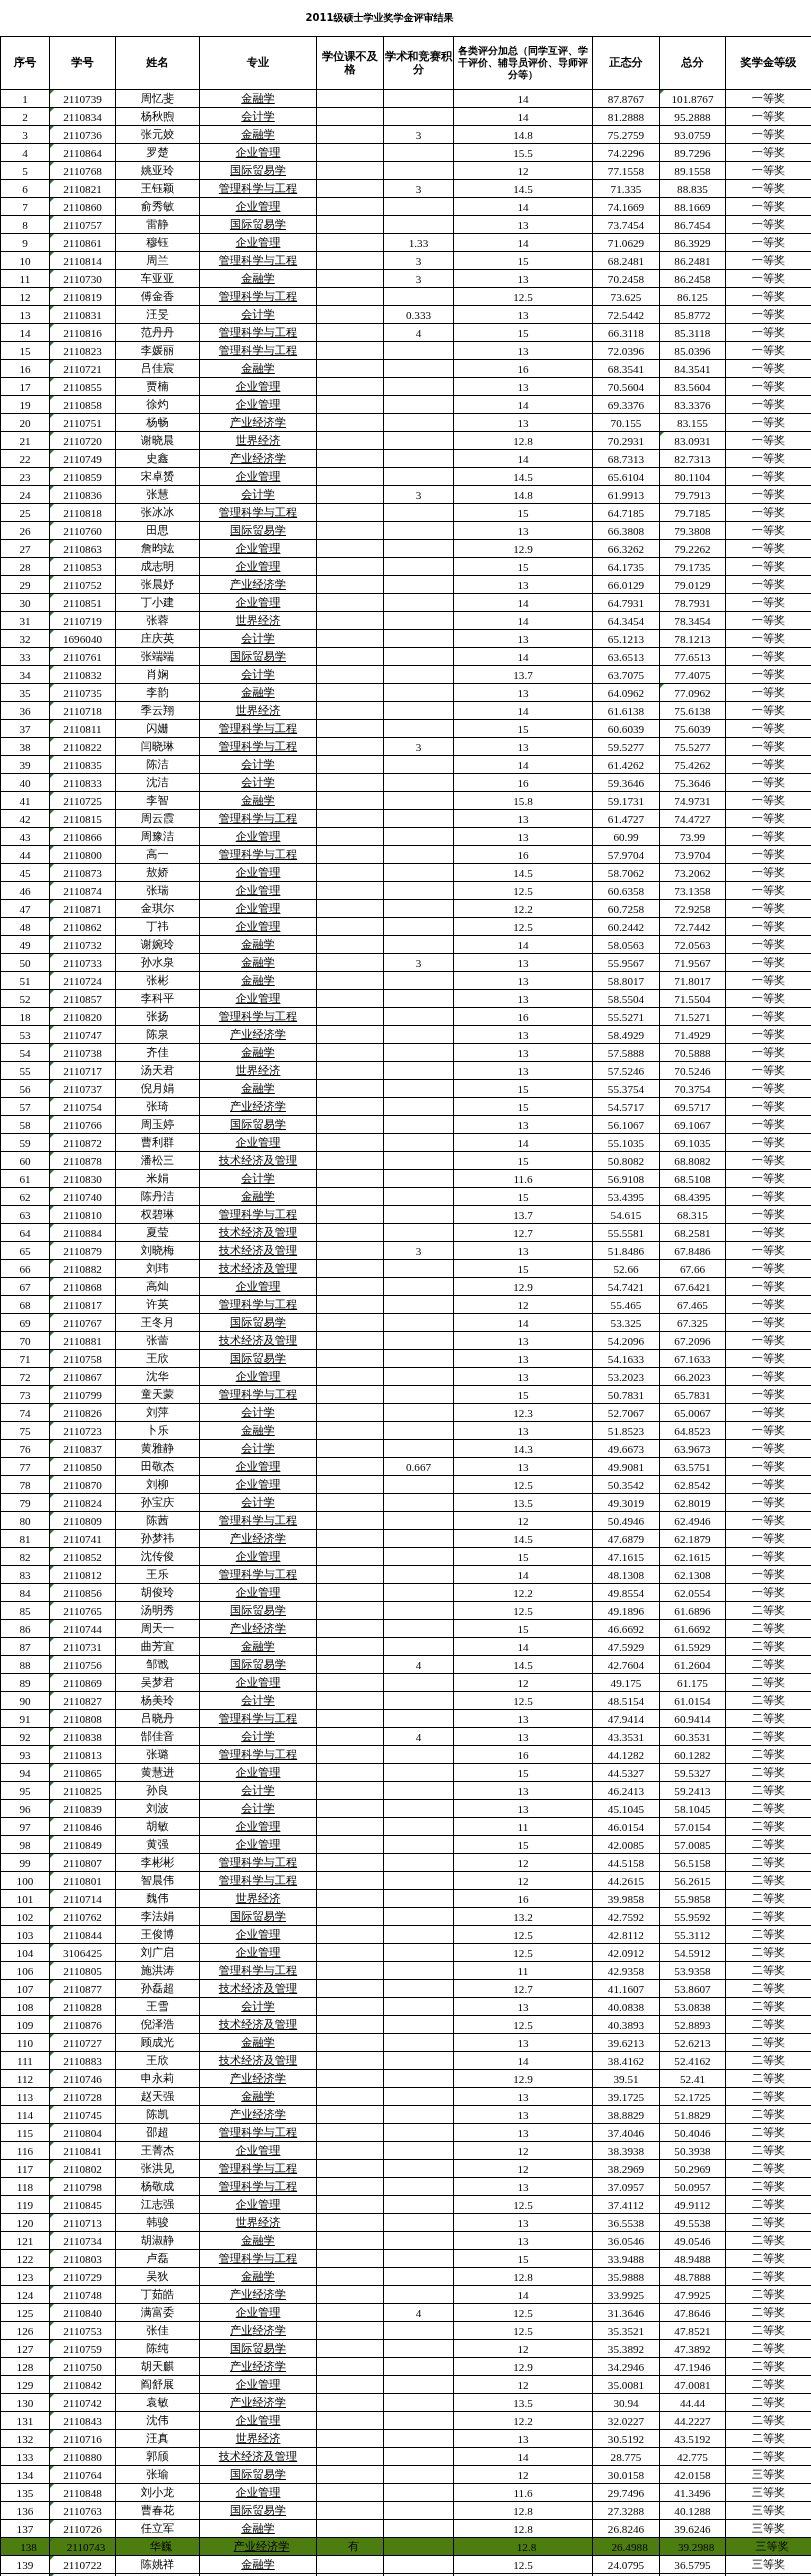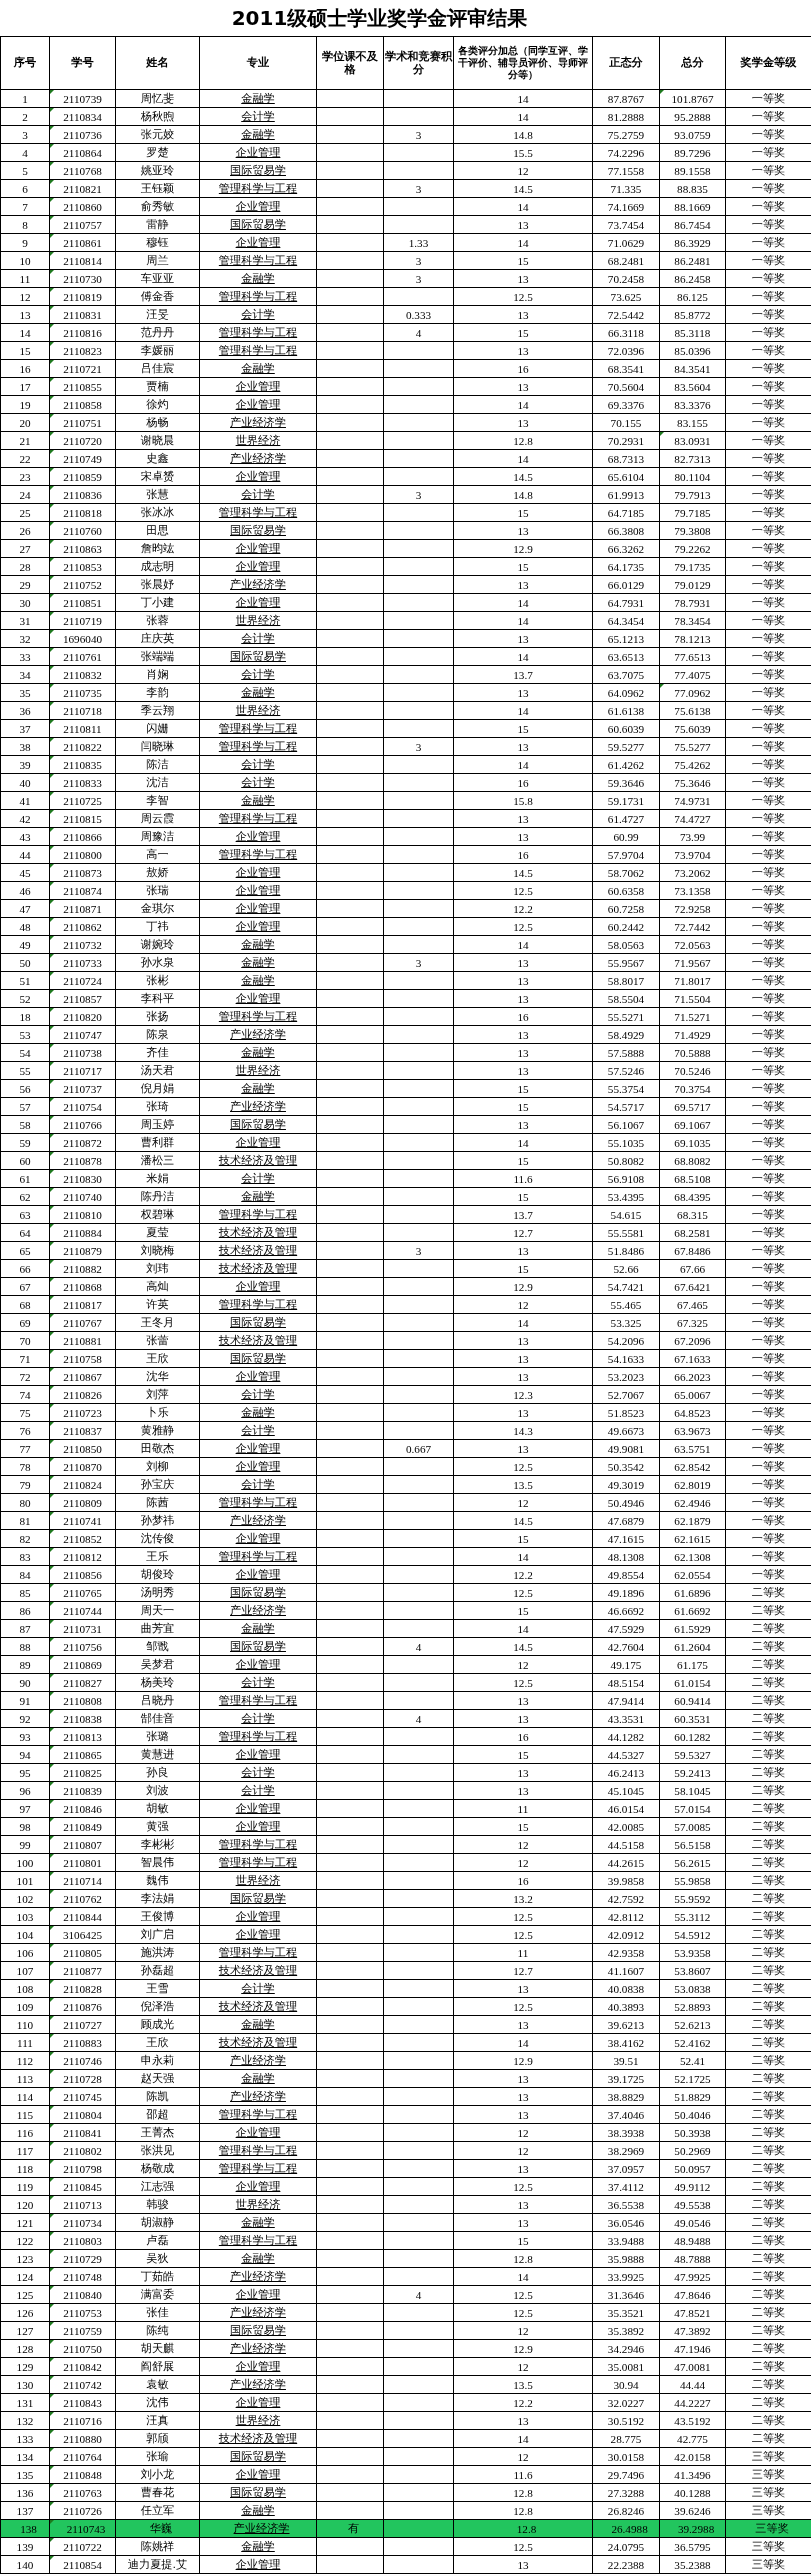--- a/index.html
+++ b/index.html
@@ -1,32 +1,32 @@
 <!DOCTYPE html>
 <html style="font-size:15px"><head>
 <meta charset="utf-8">
 <style>
   html,body{margin:0;padding:0;background:#ffffff;}
   body{width:811px;font-family:"Liberation Serif","DejaVu Serif",serif;color:#000;}
   .sheet{width:811px;}
-  .title{width:759px;height:36px;line-height:36px;text-align:center;font-size:20px;font-weight:bold;font-family:"DejaVu Sans","Liberation Sans",sans-serif;}
+  .title{width:759px;height:36px;line-height:36px;text-align:center;font-size:10px;font-weight:bold;font-family:"DejaVu Sans","Liberation Sans",sans-serif;}
   table{border-collapse:collapse;table-layout:fixed;width:811px;}
   col.c0{width:49px}col.c1{width:66px}col.c2{width:84px}col.c3{width:117px}
   col.c4{width:67px}col.c5{width:70px}col.c6{width:139px}col.c7{width:67px}
   col.c8{width:66px}col.c9{width:86px}
   th,td{border:0.9px solid #000;text-align:center;vertical-align:middle;overflow:hidden;white-space:nowrap;padding:0 0.9px;}
   thead tr{height:53px;}
   th{font-size:11.2px;font-weight:bold;line-height:1.18;white-space:normal;font-family:"DejaVu Sans","Liberation Sans",sans-serif;}
   th.big{font-size:10px;}
   tbody tr{height:18px;}
   td{font-size:11.2px;}
   td.c-name,td.c-major,td.c-award,td.c-fail{font-family:"DejaVu Sans","Liberation Sans",sans-serif;font-size:11.2px;}
   td.c-major{text-decoration:underline;}
   td.c-name{white-space:nowrap;}
-  tr.hl td{background:#22c55e;padding-left:8px;}
+  tr.hl td{background:#4d7c0f;padding-left:8px;}
   td.tri{position:relative;}
   td.tri::before{content:'';position:absolute;top:0;left:0;width:0;height:0;
     border-top:4.7px solid #1e7a1e;border-right:4.7px solid transparent;}
 </style>
 </head>
 <body>
 
 <div class="sheet">
   <div class="title">2011级硕士学业奖学金评审结果</div>
   <table>
@@ -915,20 +915,32 @@
           <td class="c-name">沈华</td>
           <td class="c-major">企业管理</td>
           <td class="c-fail"></td>
           <td class="c-bonus"></td>
           <td class="c-sum">13</td>
           <td class="c-normal">53.2023</td>
           <td class="c-total">66.2023</td>
           <td class="c-award">一等奖</td>
         </tr>
         <tr>
+          <td class="c-no">73</td>
+          <td class="c-id tri">2110799</td>
+          <td class="c-name">童天蒙</td>
+          <td class="c-major">管理科学与工程</td>
+          <td class="c-fail"></td>
+          <td class="c-bonus"></td>
+          <td class="c-sum">15</td>
+          <td class="c-normal">50.7831</td>
+          <td class="c-total">65.7831</td>
+          <td class="c-award">一等奖</td>
+        </tr>
+        <tr>
           <td class="c-no">74</td>
           <td class="c-id tri">2110826</td>
           <td class="c-name">刘萍</td>
           <td class="c-major">会计学</td>
           <td class="c-fail"></td>
           <td class="c-bonus"></td>
           <td class="c-sum">12.3</td>
           <td class="c-normal">52.7067</td>
           <td class="c-total">65.0067</td>
           <td class="c-award">一等奖</td>

